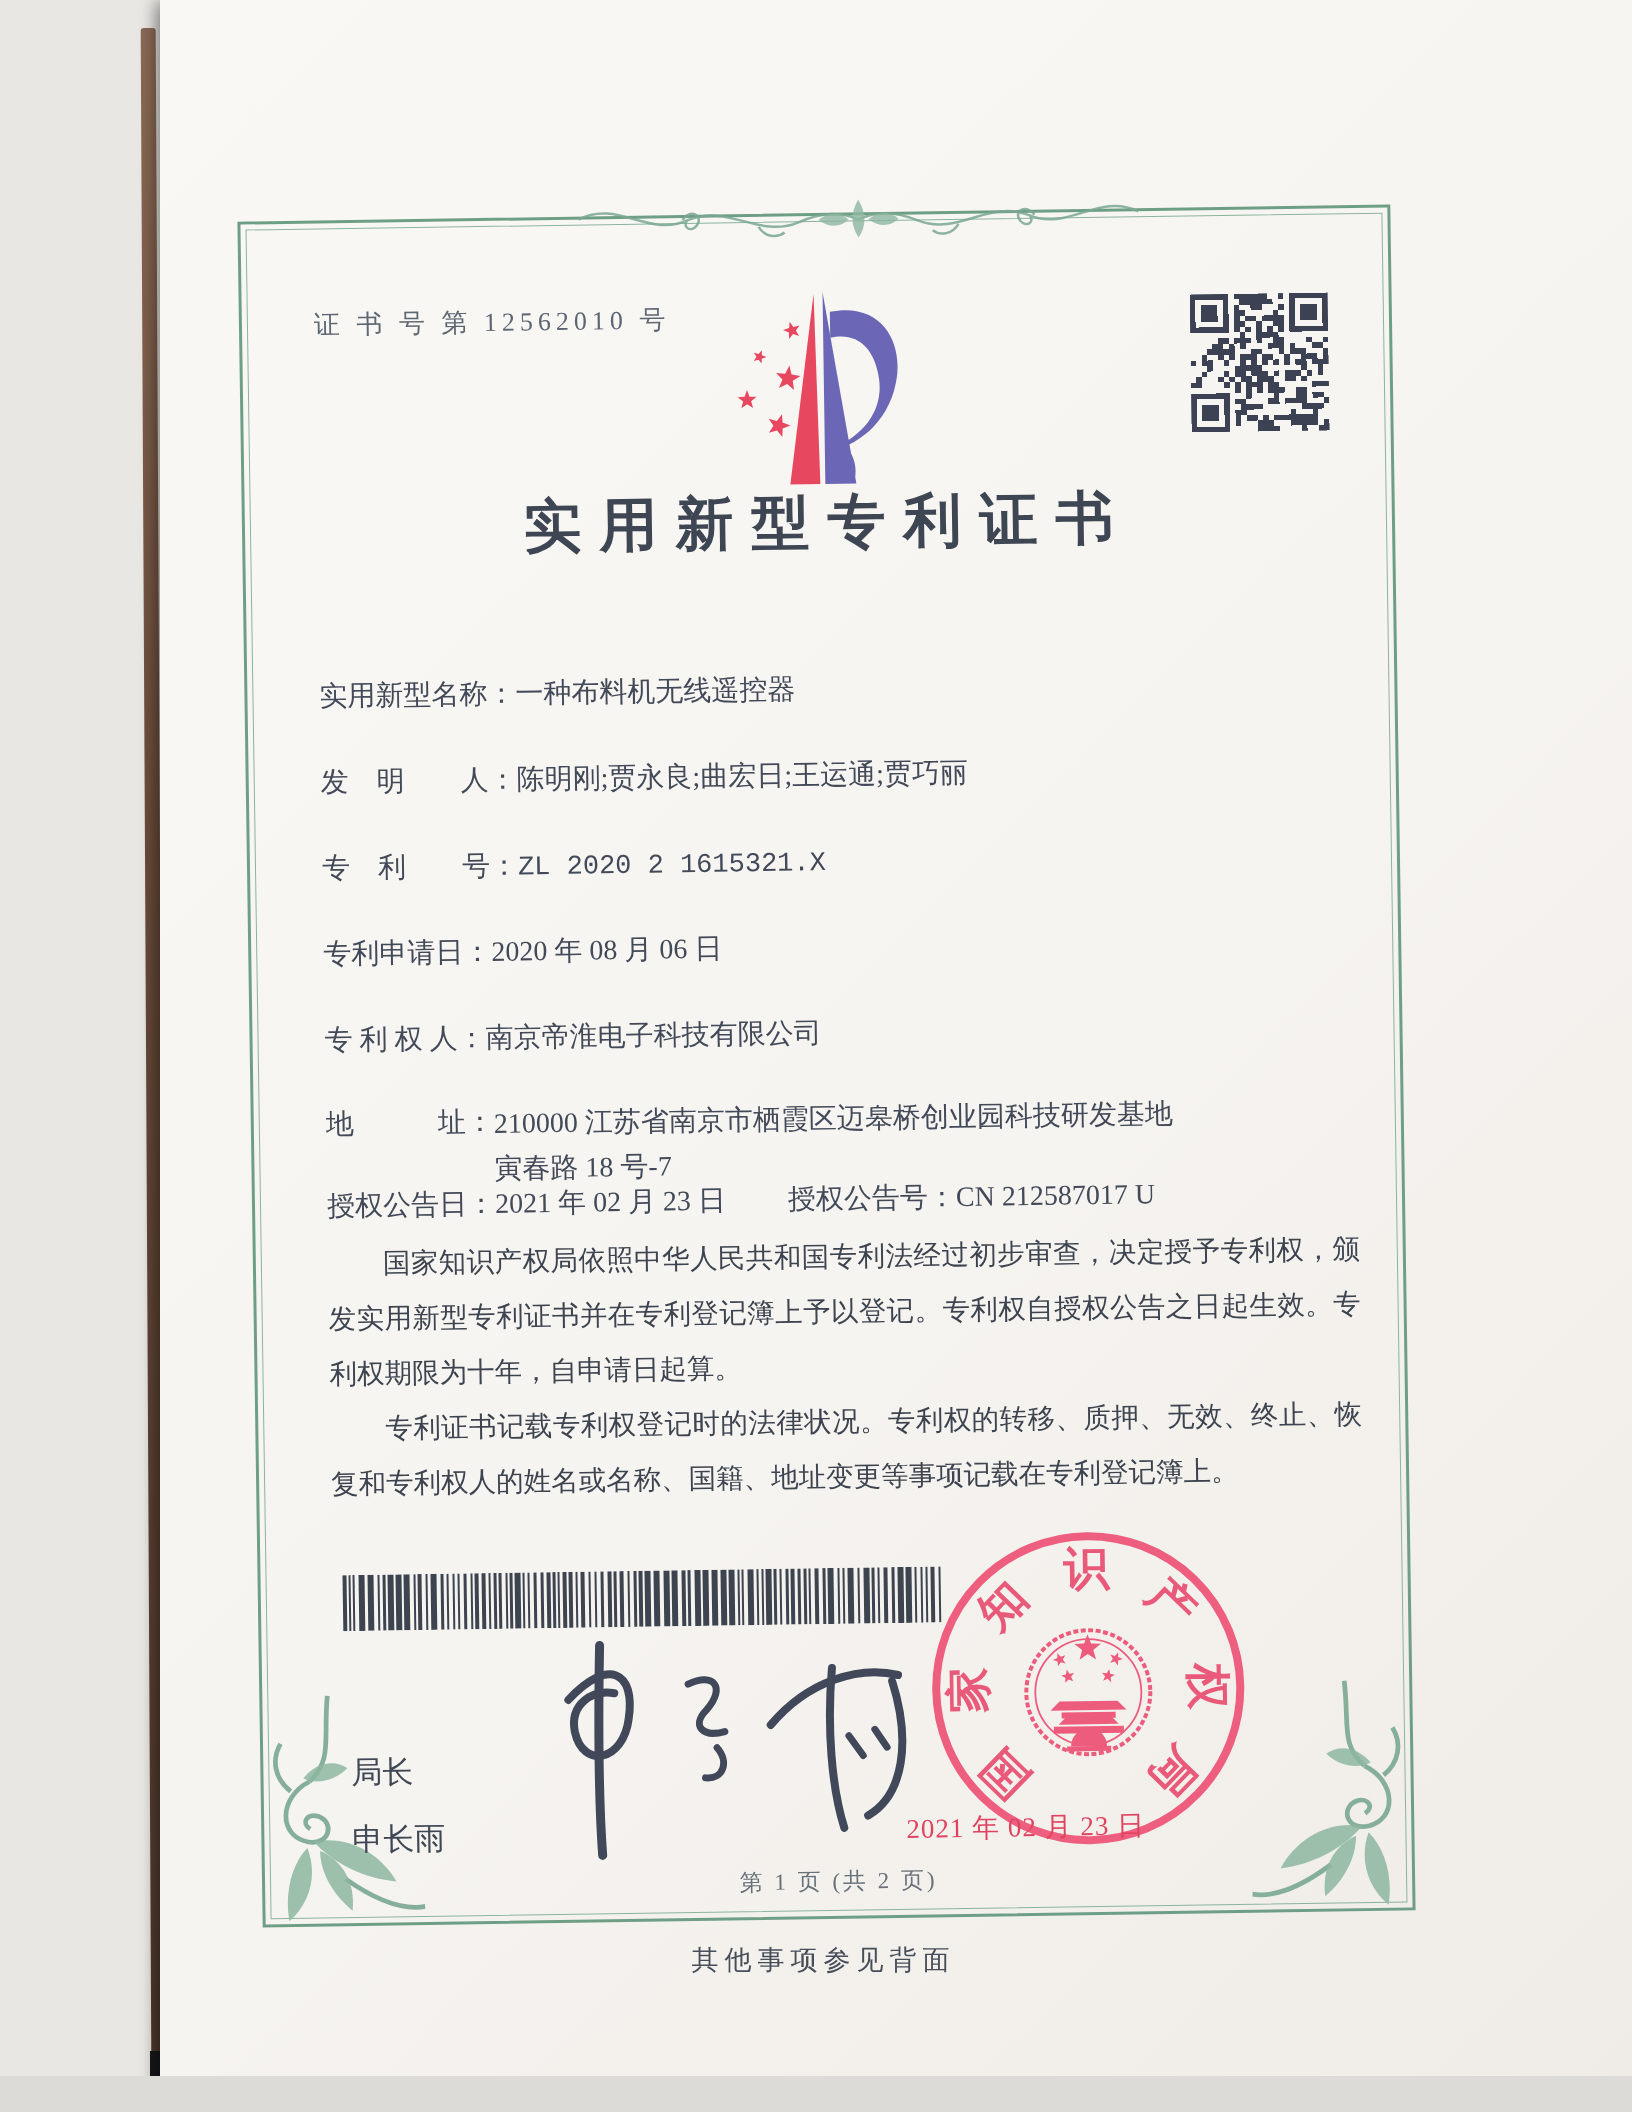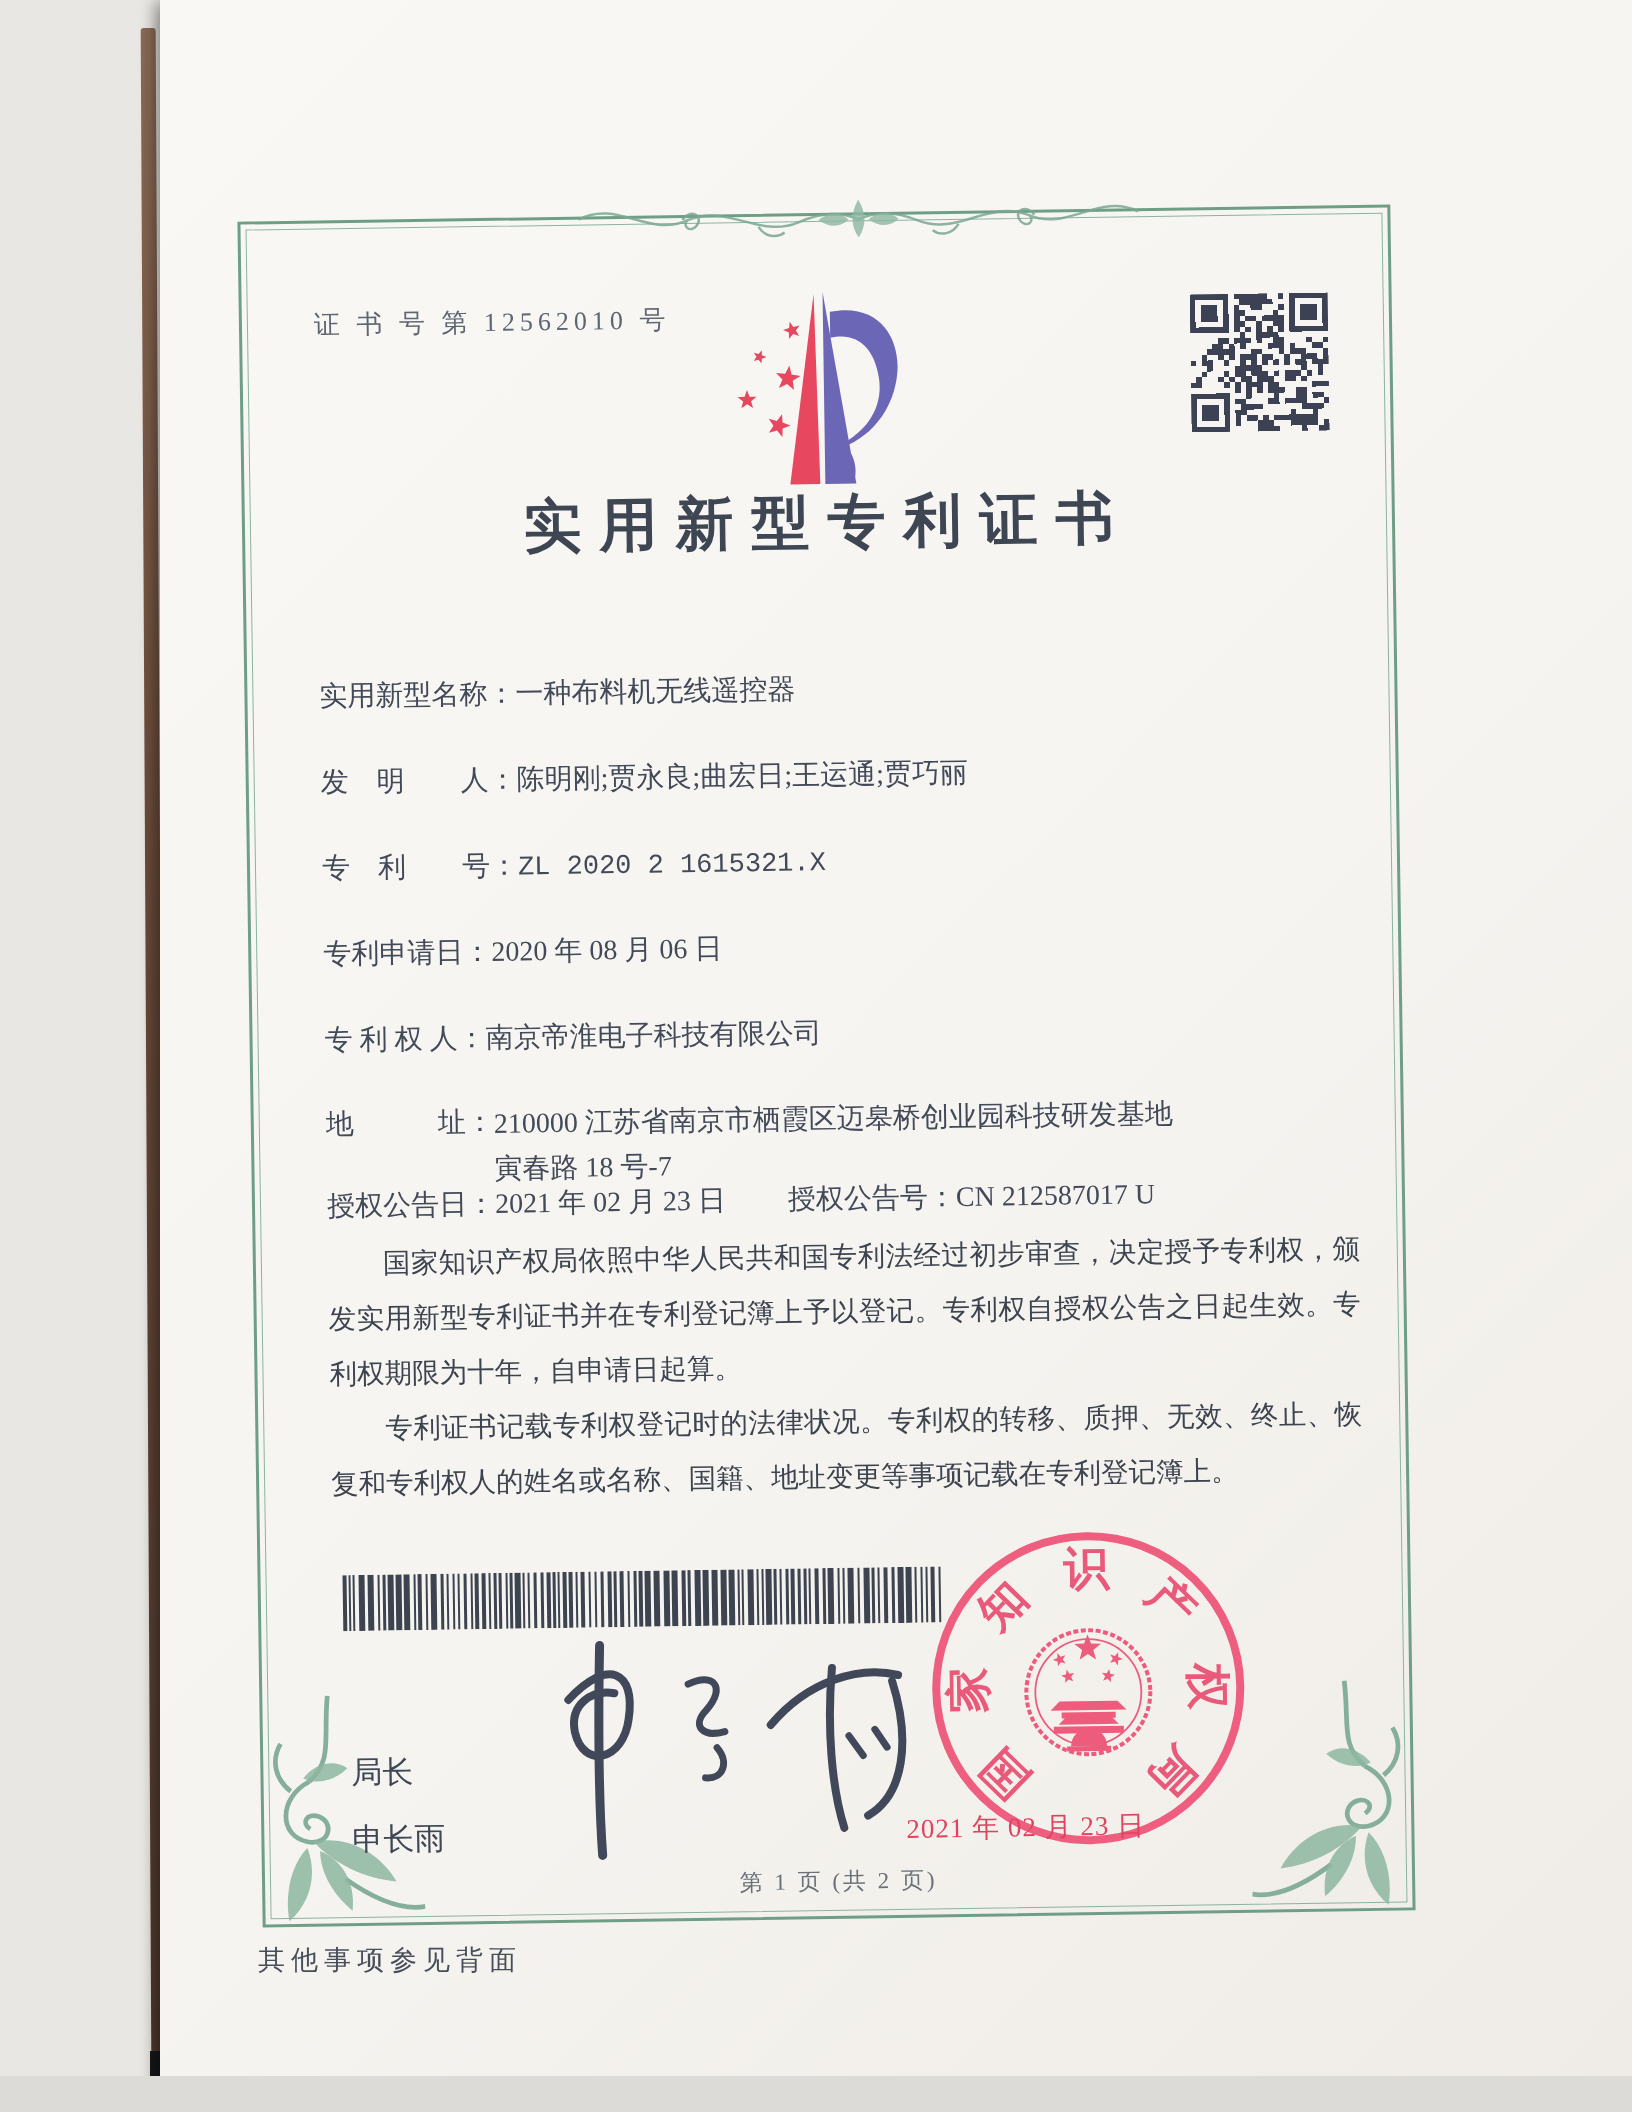--- a/index.html
+++ b/index.html
@@ -29,21 +29,21 @@
   .grant-pair2{margin-left:62px;}
   .paras{left:72px;top:1013px;width:1032px;font-size:27.5px;line-height:55px;color:#3d4450;
          text-align:justify;}
   .paras p{margin:0;text-indent:2em;}
   .barcode{left:80px;top:1352px;width:612px;height:56px;}
   .director{left:88px;top:1516px;font-size:31px;line-height:67px;color:#3f4654;}
   .signature{left:268px;top:1408px;width:430px;height:250px;}
   .seal{left:658px;top:1308px;width:336px;height:336px;opacity:.93;}
   .seal-date{left:642px;top:1596px;width:260px;font-size:27px;letter-spacing:1px;color:#e0435f;}
   .page-no{left:0;top:1650px;width:100%;text-align:center;font-size:23px;color:#687079;letter-spacing:3px;}
-  .back-note{position:absolute;left:98px;top:1942px;width:1147px;text-align:left;
+  .back-note{position:absolute;left:90px;top:1942px;width:1147px;text-align:center;
              font-size:27px;letter-spacing:6px;color:#474e5a;}
   .orn{pointer-events:none;}
   .orn-top{left:338px;top:-32px;width:560px;height:74px;}
   .orn-bl{left:-30px;top:1472px;width:190px;height:238px;}
   .orn-br{right:-30px;top:1472px;width:190px;height:238px;transform:scaleX(-1);}
 </style>
 </head>
 <body>
 
 <div class="photo">

